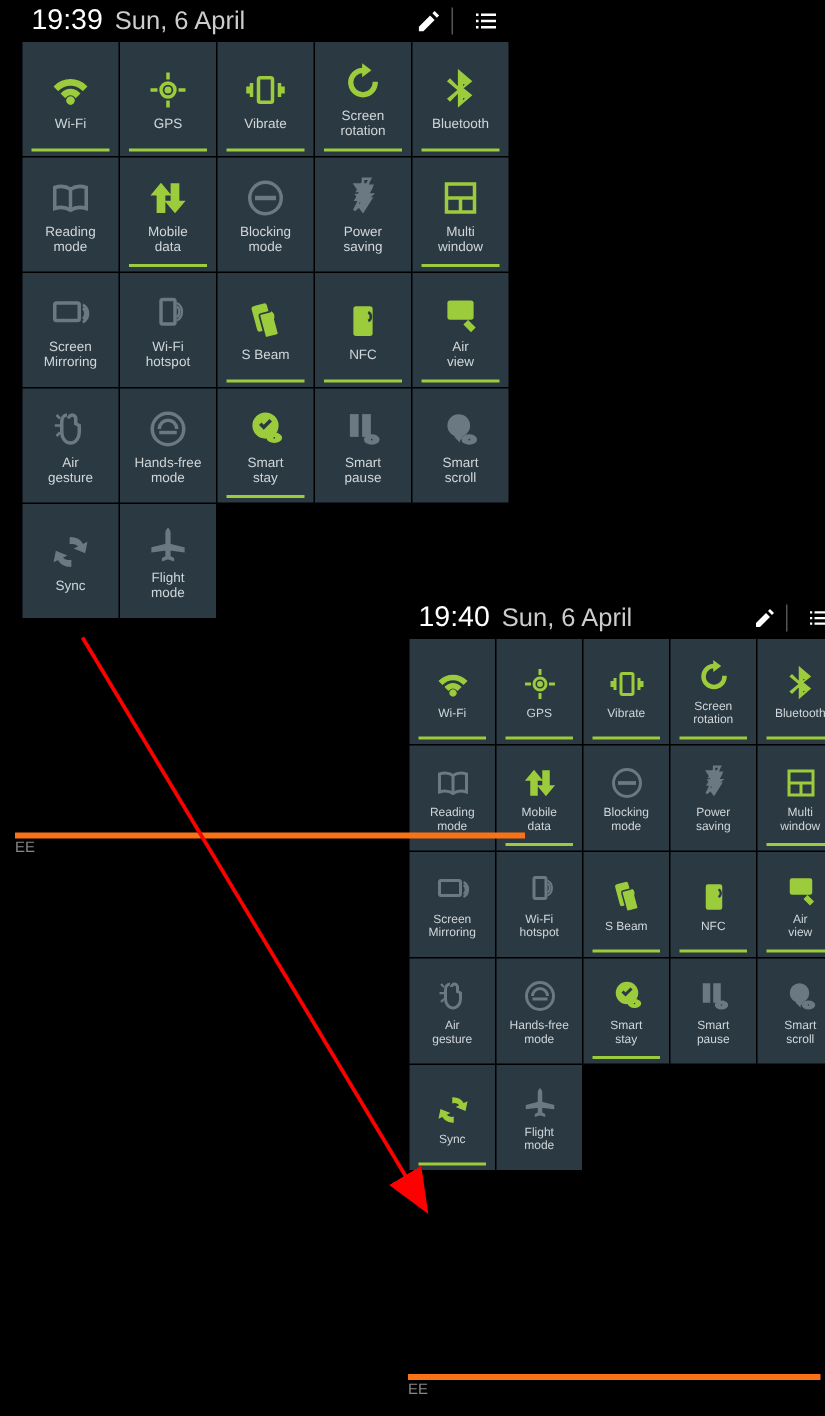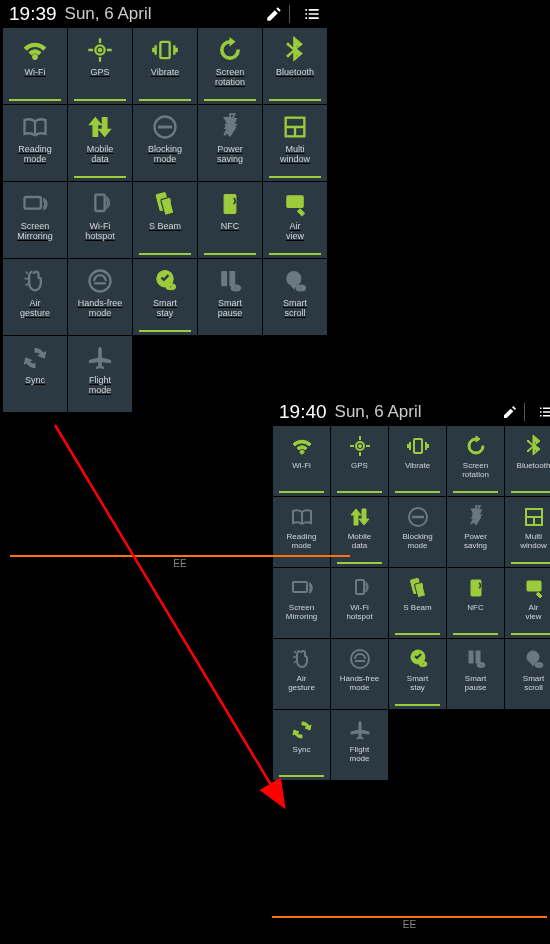--- a/index.html
+++ b/index.html
@@ -8,21 +8,21 @@
     height: 944px;
     background: #000;
     font-family: Arial, sans-serif;
     position: relative;
     overflow: hidden;
   }
   .panel {
     position: absolute;
     background: #000;
   }
-  .panel-1 { top: 0; left: 3px; width: 325px; text-decoration: underline; }
+  .panel-1 { top: 0; left: 15px; width: 325px; }
   .panel-2 { top: 398px; left: 273px; width: 288px; }
 
   .status-bar {
     display: flex;
     align-items: center;
     height: 28px;
     padding: 0 6px;
     color: #fff;
   }
   .time { font-size: 19px; font-weight: 400; margin-right: 8px; }
@@ -37,21 +37,21 @@
     background: #000;
   }
   .grid-1 { grid-template-columns: repeat(5, 64px); }
   .grid-2 { grid-template-columns: repeat(5, 57px); }
 
   .tile {
     background: #2a3942;
     display: flex;
     flex-direction: column;
     align-items: center;
-    justify-content: flex-start;
+    justify-content: center;
     position: relative;
     padding-top: 8px;
     padding-bottom: 6px;
   }
   .grid-1 .tile { height: 76px; }
   .grid-2 .tile { height: 70px; }
 
   .tile .lbl {
     color: #d0d6d9;
     font-size: 9px;
@@ -75,24 +75,23 @@
   .tile .icn { display:flex; align-items:center; justify-content:center; }
   .grid-1 .tile .icn svg { width: 28px; height: 28px; }
   .grid-2 .tile .icn svg { width: 24px; height: 24px; }
 
   .on .icn svg { fill: #9ccc3c; stroke: #9ccc3c; }
   .off .icn svg { fill: #6b7a82; stroke: #6b7a82; }
 
   .ee-bar {
     position: absolute;
     height: 18px;
-    border-top: 2px solid #f97316;
+    border-top: 4px solid #f97316;
     color: #888;
     font-size: 10px;
-    text-align: center;
     line-height: 14px;
   }
   .ee1 { top: 555px; left: 10px; width: 340px; }
   .ee2 { top: 916px; left: 272px; width: 275px; }
 
   .arrow-svg {
     position: absolute;
     top: 0; left: 0;
     width: 550px; height: 944px;
     pointer-events: none;

